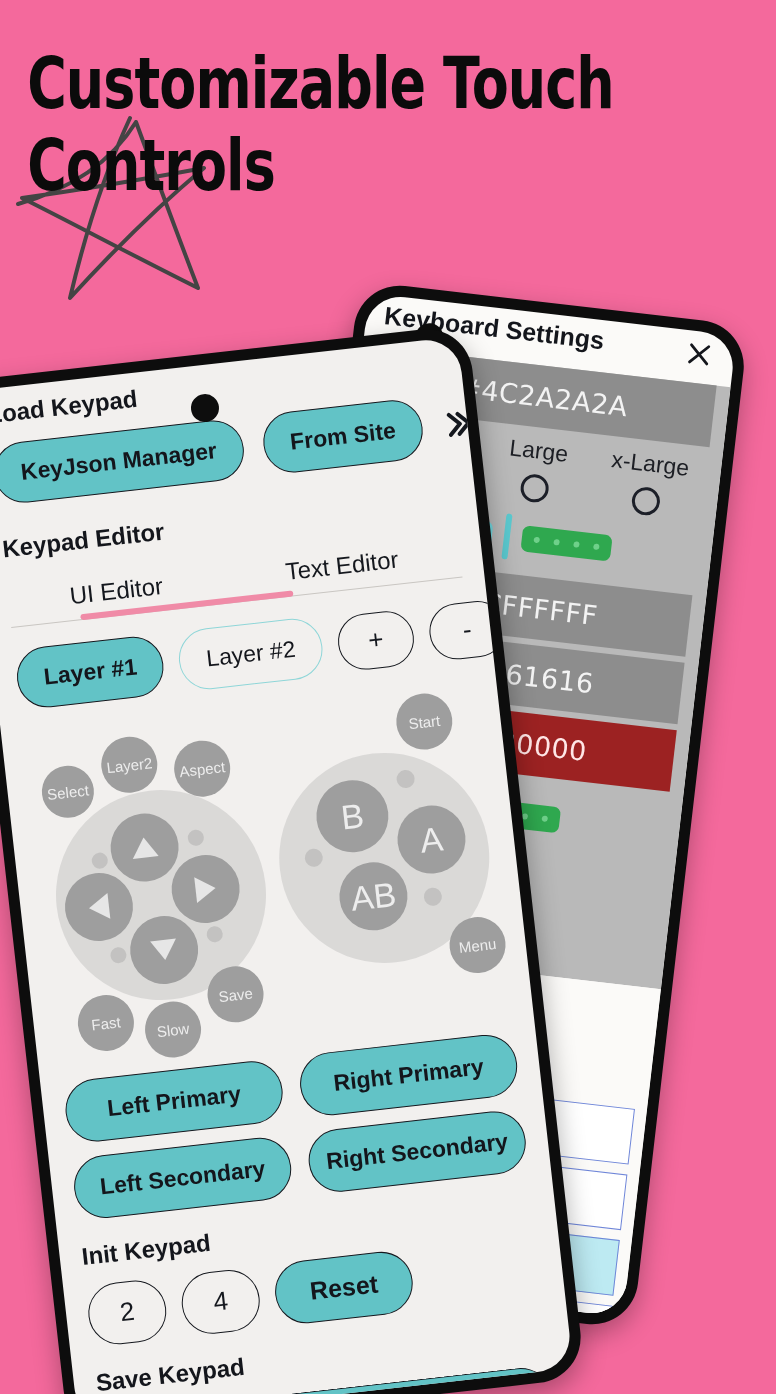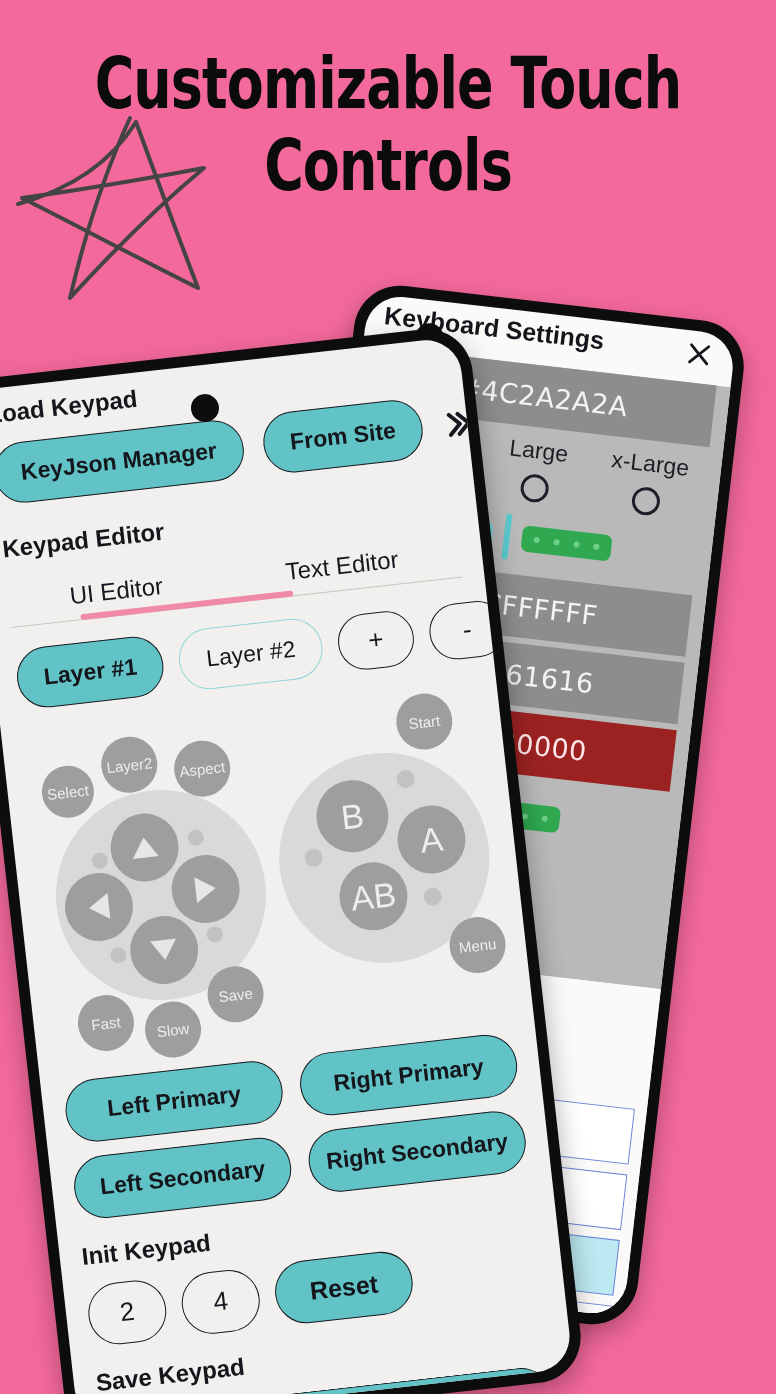--- a/index.html
+++ b/index.html
@@ -7,21 +7,21 @@
     width: 776px; height: 1394px;
     overflow: hidden;
     background: #f4699c;
     font-family: "Liberation Sans", sans-serif;
   }
   #stage { position: relative; width: 776px; height: 1394px; overflow: hidden; background: #f4699c; }
 
   
   .headline {
     position: absolute; left: 0; top: 52px; width: 776px;
-    text-align: center; z-index: 40; pointer-events: none;
+    z-index: 40; pointer-events: none;
   }
   .headline .l1, .headline .l2 {
     display: block; color: #0b0b0b; font-weight: 700;
     font-family: "DejaVu Sans", sans-serif;
     letter-spacing: -1px;
     transform: scaleX(0.93) scaleY(1.22);
   }
   .headline .l1 { font-size: 58px; line-height: 64px; }
   .headline .l2 { font-size: 58px; line-height: 64px; margin-top: 18px; }
 

